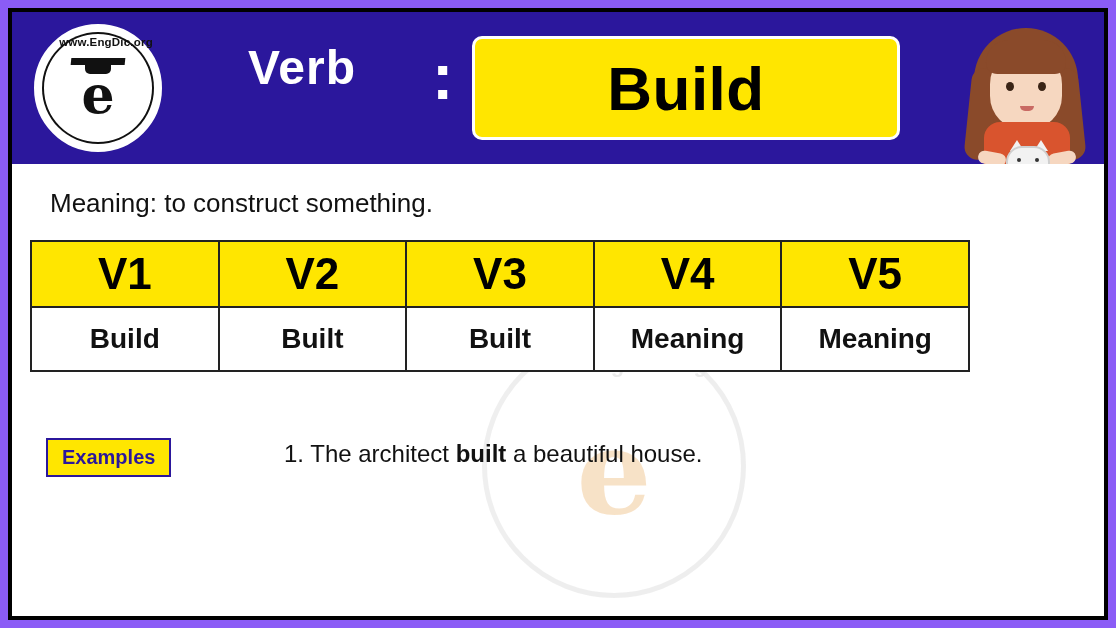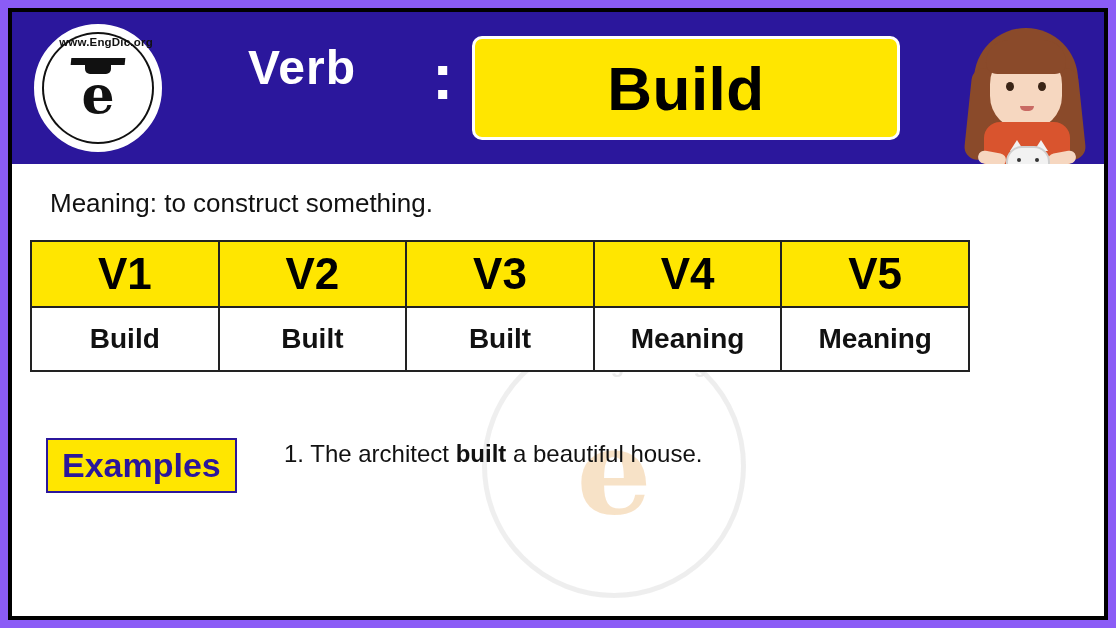--- a/index.html
+++ b/index.html
@@ -210,21 +210,21 @@
   }
   .examples-badge{
     position:absolute;
     left:16px;top:8px;
     background:#ffe600;
     border:2px solid #2b179c;
     padding:6px 14px;
     box-sizing:border-box;
   }
   .examples-badge span{
-    font-size:34px;font-weight:bold;color:#2b179c;
+    font-size:20px;font-weight:bold;color:#2b179c;
   }
   .examples-list{
     position:absolute;
     left:238px;top:4px;
     width:800px;
     margin-left:16px;
   }
   .ex-item{
     font-size:24px;
     color:#111111;

